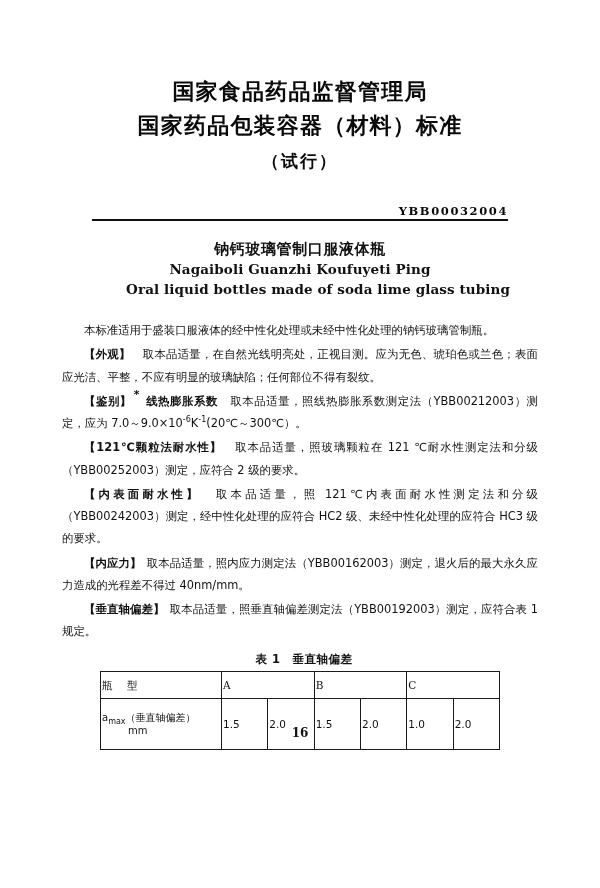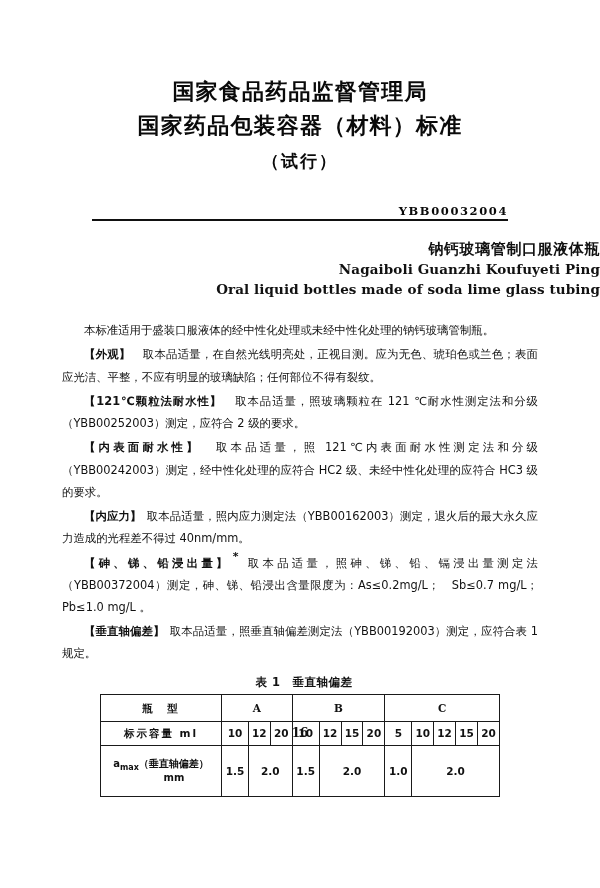--- a/index.html
+++ b/index.html
@@ -61,21 +61,21 @@
   .rule {
     position: absolute;
     left: 0;
     right: 0;
     bottom: 0;
     border-bottom: 2.2px solid #111;
   }
 
   
   .doc-titles {
-    text-align: right;
+    text-align: center;
     margin-top: 17px;
   }
   .doc-titles .cn {
     font-family: "DejaVu Serif", "Liberation Serif", serif;
     font-weight: bold;
     font-size: 15px;
     letter-spacing: 0.6px;
     line-height: 1.5;
   }
   .doc-titles .py {
@@ -143,23 +143,23 @@
     letter-spacing: 0.5px;
   }
   table.vax {
     border-collapse: collapse;
     margin: 0 auto;
     width: 400px;
     font-size: 10.5px;
   }
   table.vax th, table.vax td {
     border: 1px solid #1a1a1a;
-    text-align: center;
+    text-align: left;
     vertical-align: middle;
-    font-weight: bold;
+    font-weight: normal;
     padding: 2px 1px;
     line-height: 1.35;
   }
   table.vax tr.r1 th { height: 22px; }
   table.vax tr.r2 td { height: 19px; }
   table.vax tr.r3 td { height: 46px; }
   td.rowhead, th.rowhead {
     width: 118px;
     letter-spacing: 2px;
   }
@@ -205,57 +205,42 @@
     <div class="py">Nagaiboli Guanzhi Koufuyeti Ping</div>
     <div class="en">Oral liquid bottles made of soda lime glass tubing</div>
   </div>
 
   <div class="body">
 
     <p class="ind">本标准适用于盛装口服液体的经中性化处理或未经中性化处理的钠钙玻璃管制瓶。</p>
 
     <p class="ind"><span class="sec">【外观】</span><span class="gap"></span><span>取本品适量，在自然光线明亮处，正视目测。应为无色、琥珀色或兰色；表面应光洁、平整，不应有明显的玻璃缺陷；任何部位不得有裂纹。</span></p>
 
+    <p class="ind"><span class="sec">【鉴别】</span><sup class="star">*</sup><span class="gap-sm"></span><span class="sec">线热膨胀系数</span><span class="gap"></span><span>取本品适量，照线热膨胀系数测定法（YBB00212003）测定，应为 7.0～9.0×10</span><sup class="num">-6</sup><span>K</span><sup class="num">-1</sup><span>(20℃～300℃）。</span></p>
 
     <p class="ind"><span class="sec">【121℃颗粒法耐水性】</span><span class="gap"></span><span>取本品适量，照玻璃颗粒在 121 ℃耐水性测定法和分级（YBB00252003）测定，应符合 2 级的要求。</span></p>
 
     <p class="ind"><span class="sec">【内表面耐水性】</span><span class="gap"></span><span>取本品适量，照 121℃内表面耐水性测定法和分级（YBB00242003）测定，经中性化处理的应符合 HC2 级、未经中性化处理的应符合 HC3 级的要求。</span></p>
 
     <p class="ind"><span class="sec">【内应力】</span><span class="gap-sm"></span><span>取本品适量，照内应力测定法（YBB00162003）测定，退火后的最大永久应力造成的光程差不得过 40nm/mm。</span></p>
 
-    <p class="ind"><span class="sec">【砷、锑、铅浸出量】</span><sup class="star">*</sup><span class="gap-sm"></span><span>取本品适量，照砷、锑、铅、镉浸出量测定法（YBB00372004）测定，砷、锑、铅浸出含量限度为：As≤0.2mg/L；　Sb≤0.7 mg/L；　Pb≤1.0 mg/L 。</span></p>
 
     <p class="ind"><span class="sec">【垂直轴偏差】</span><span class="gap-sm"></span><span>取本品适量，照垂直轴偏差测定法（YBB00192003）测定，应符合表 1 规定。</span></p>
 
   </div>
 
   <div class="table-cap">表 1　垂直轴偏差</div>
 
   <table class="vax">
     <tbody>
       <tr class="r1">
         <th class="rowhead">瓶　型</th>
         <th class="grp" colspan="3">A</th>
         <th class="grp" colspan="4">B</th>
         <th class="grp" colspan="5">C</th>
-      </tr>
-      <tr class="r2">
-        <td class="rowhead">标示容量 ml</td>
-        <td>10</td>
-        <td>12</td>
-        <td>20</td>
-        <td>10</td>
-        <td>12</td>
-        <td>15</td>
-        <td>20</td>
-        <td>5</td>
-        <td>10</td>
-        <td>12</td>
-        <td>15</td>
-        <td>20</td>
       </tr>
       <tr class="r3">
         <td class="rowhead rowhead2">
           <span class="amax-line"><span>a</span><sub class="num">max</sub><span>（垂直轴偏差）</span></span>
           <span class="amax-line two">mm</span>
         </td>
         <td>1.5</td>
         <td colspan="2">2.0</td>
         <td>1.5</td>
         <td colspan="3">2.0</td>

